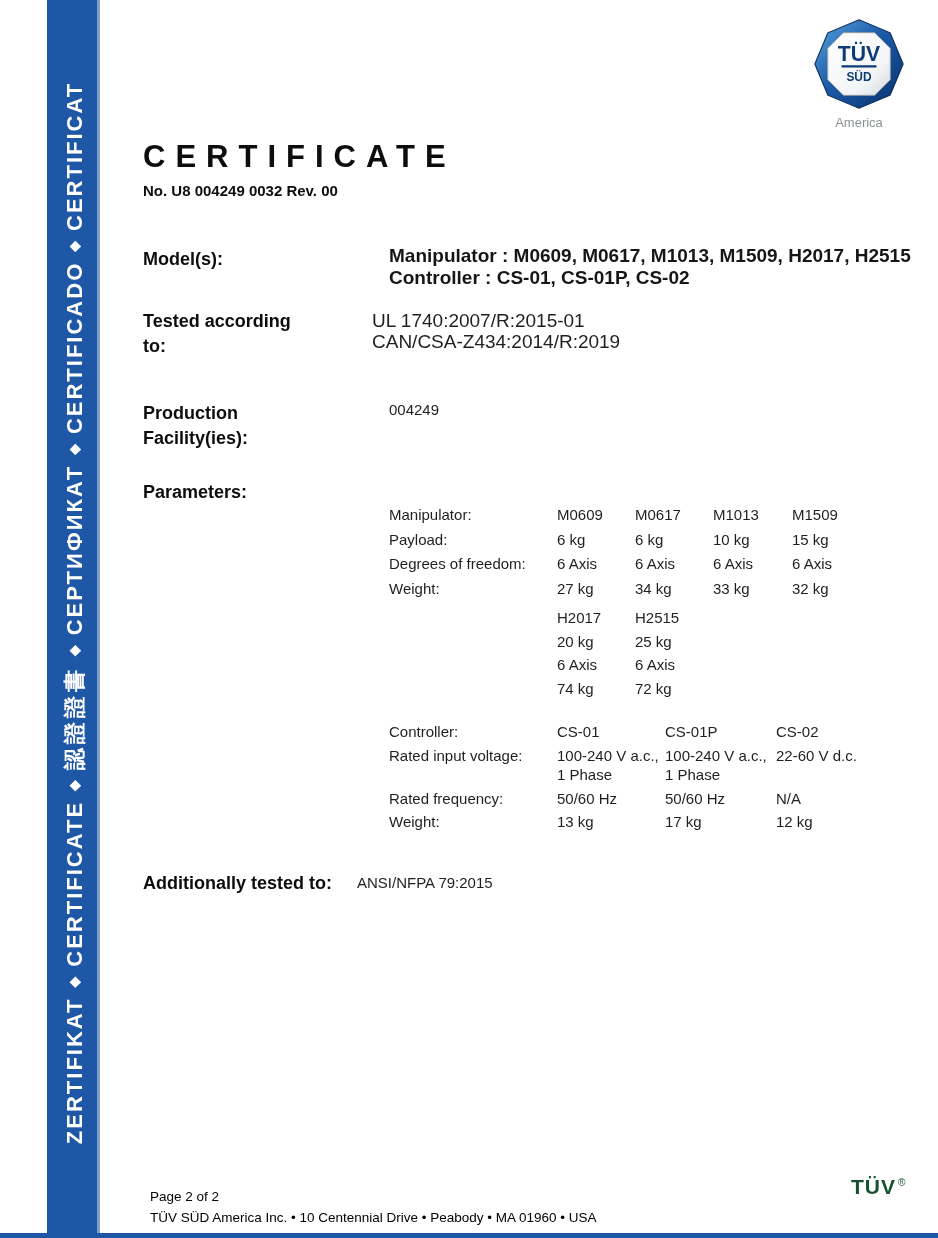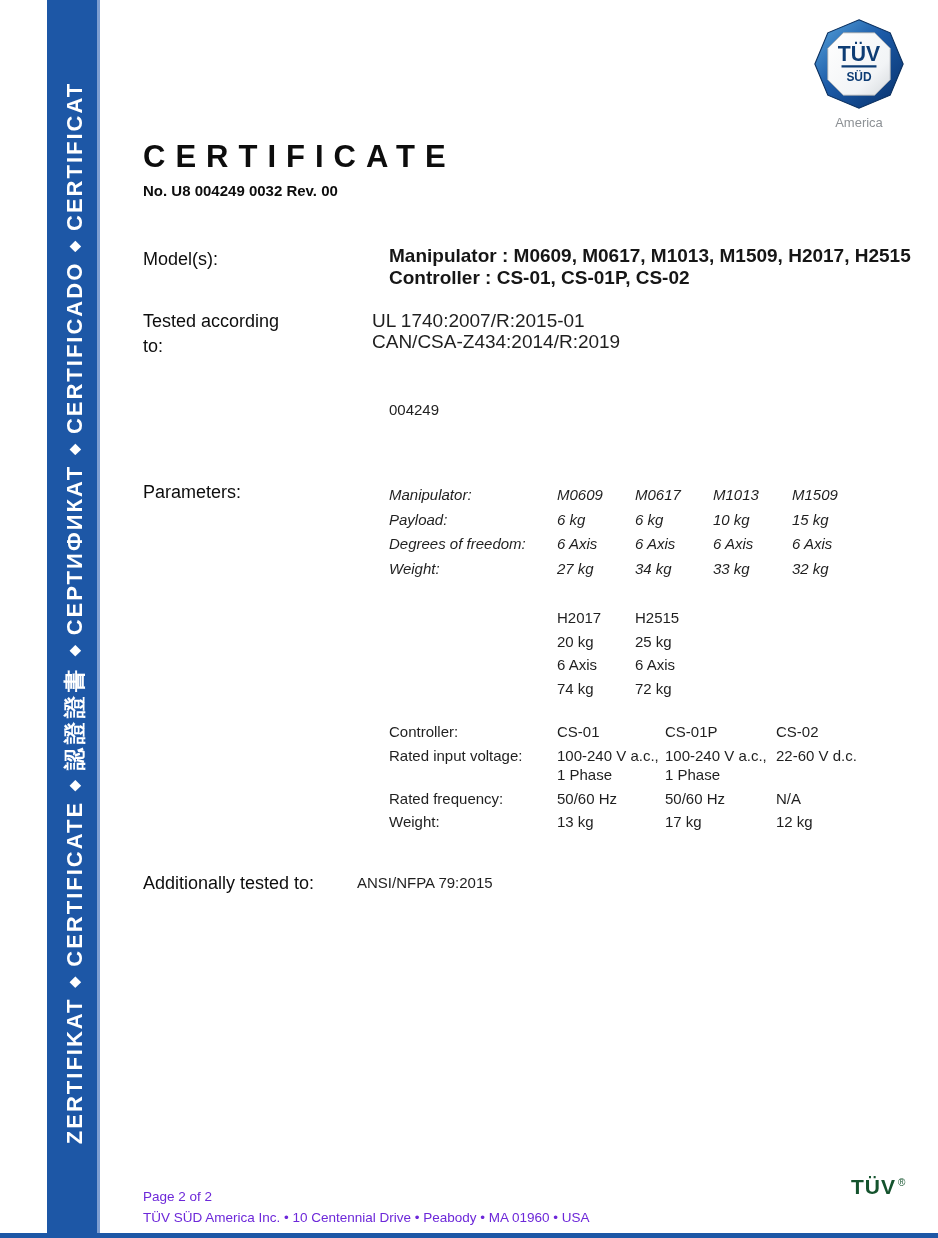--- a/index.html
+++ b/index.html
@@ -37,21 +37,21 @@
     position:absolute; left:143px; top:139px;
     font-size:31px; font-weight:bold; letter-spacing:10px; color:#0d0d0d;
   }
   .cert-no {
     position:absolute; left:143px; top:182px;
     font-size:15px; font-weight:bold; color:#0d0d0d;
   }
   
   .f-label {
     position:absolute; left:143px; width:160px;
-    font-size:18px; font-weight:normal; line-height:25px; color:#0d0d0d;
+    font-size:18px; font-weight:bold; line-height:25px; color:#0d0d0d;
   }
   .f-label.wide { width:320px; white-space:nowrap; }
   .models-value {
     position:absolute; left:389px; top:245px;
     font-size:19px; font-weight:bold; line-height:22px; color:#161616;
   }
   .tested-value {
     position:absolute; left:372px; top:310px;
     font-size:19px; line-height:21px; color:#1f1f1f;
   }
@@ -59,28 +59,28 @@
     position:absolute; left:389px; top:401px;
     font-size:15px; color:#1f1f1f;
   }
   .add-value {
     position:absolute; left:357px; top:874px;
     font-size:15px; color:#1f1f1f;
   }
   
   .grid { position:absolute; font-size:15px; color:#1f1f1f; display:grid; }
   .grid span { display:block; }
-  .g-manip { left:389px; top:486px; grid-template-columns:168px 78px 78px 79px 78px; grid-auto-rows:24.5px;font-style:italic; }
+  .g-manip { left:389px; top:506px; grid-template-columns:168px 78px 78px 79px 78px; grid-auto-rows:24.5px; }
   .g-hser  { left:557px; top:609px; grid-template-columns:78px 78px; grid-auto-rows:23.7px; }
   .g-ctrl  { left:389px; top:722px; grid-template-columns:168px 108px 111px 120px; grid-template-rows:24px 43px 23px 23px; line-height:19px; }
   .g-ctrl span { white-space:pre; }
   
   .footer {
-    position:absolute; left:143px; top:1186px;
-    font-size:13.5px; line-height:21px; color:#6d28d9;
+    position:absolute; left:150px; top:1186px;
+    font-size:13.5px; line-height:21px; color:#000000;
   }
   .tuv-mark {
     position:absolute; left:851px; top:1175px;
     font-size:21px; font-weight:bold; letter-spacing:1px; color:#14532d;
   }
   .tuv-mark sup { font-size:10px; font-weight:normal; margin-left:2px; }
 </style>
 </head>
 <body>
 
@@ -123,20 +123,21 @@
     <span>Manipulator : M0609, M0617, M1013, M1509, H2017, H2515</span>
     <span style="display:block;">Controller : CS-01, CS-01P, CS-02</span>
   </div>
 
   <div class="f-label" style="top:309px;">Tested according to:</div>
   <div class="tested-value">
     <span>UL 1740:2007/R:2015-01</span>
     <span style="display:block;">CAN/CSA-Z434:2014/R:2019</span>
   </div>
 
+  <div class="f-label" style="top:401px;">Production Facility(ies):</div>
   <div class="prod-value">004249</div>
 
   <div class="f-label" style="top:480px;">Parameters:</div>
 
   <div class="grid g-manip">
     <span>Manipulator:</span>
     <span>M0609</span>
     <span>M0617</span>
     <span>M1013</span>
     <span>M1509</span>

